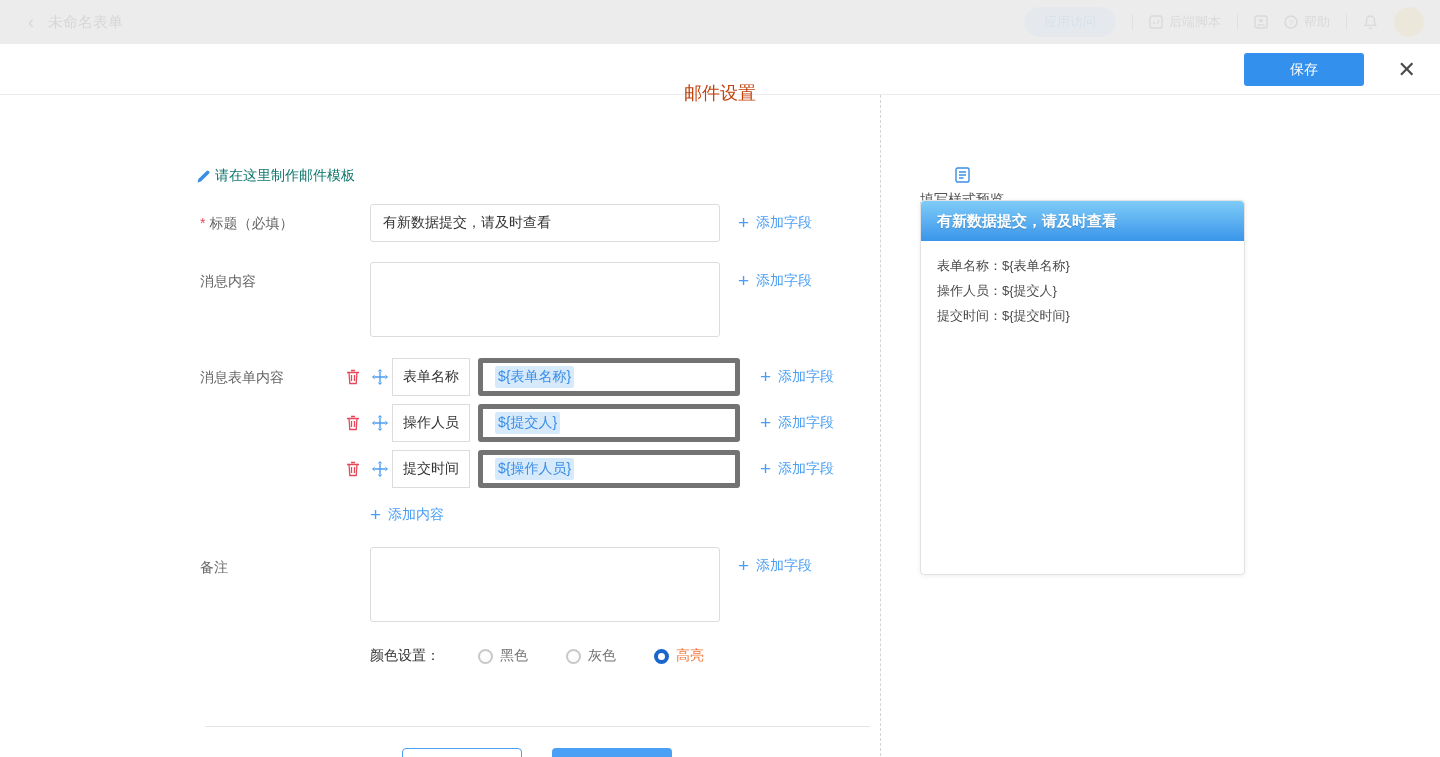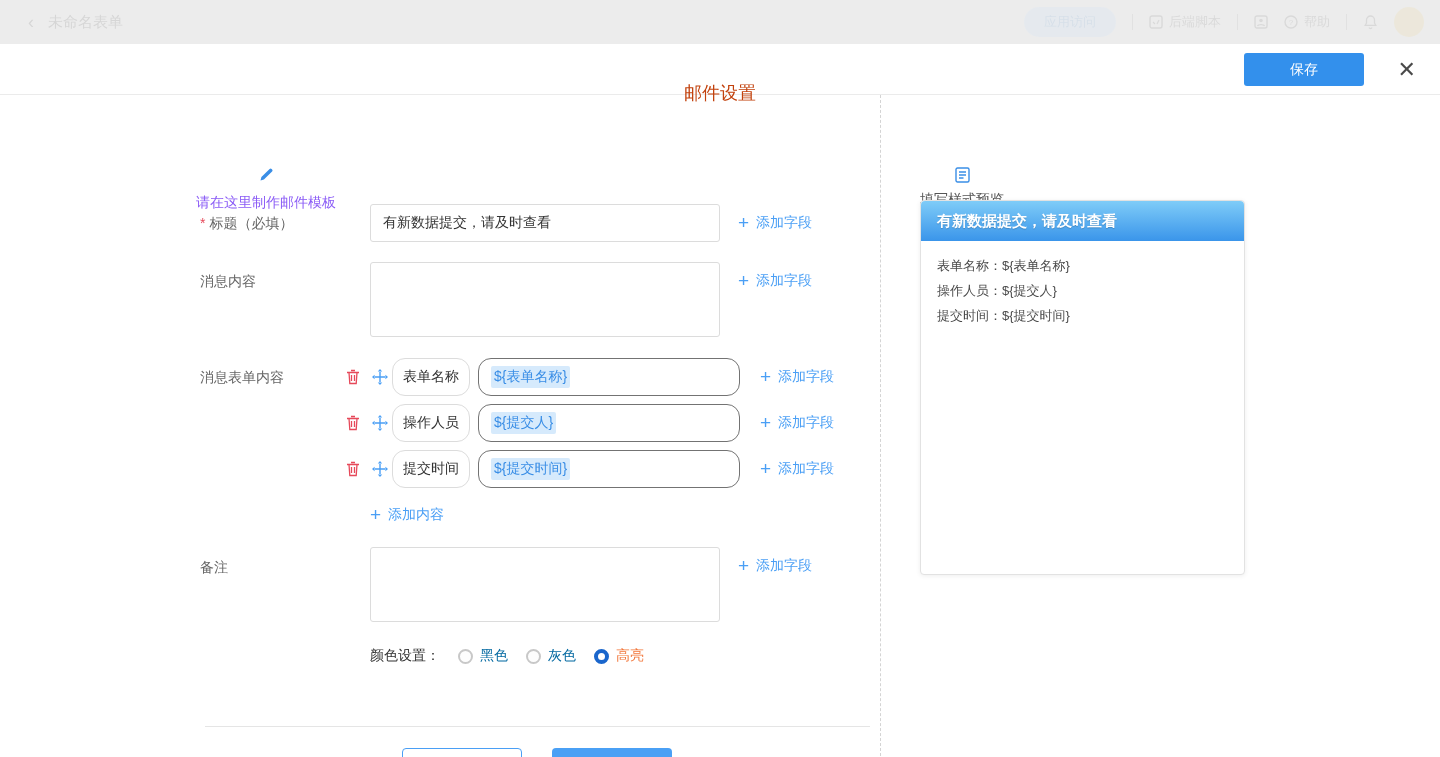--- a/index.html
+++ b/index.html
@@ -20,41 +20,41 @@
   .modal { position:absolute; left:0; top:44px; width:1440px; height:713px; background:#fff; }
   .modal-header { position:relative; height:51px; border-bottom:1px solid #ebebeb; }
   .modal-title { position:absolute; left:0; right:0; top:14px; text-align:center; font-size:18px; color:#c2410c; font-weight:500;margin-top:23px; }
   .save-btn { position:absolute; right:76px; top:9px; width:120px; height:33px; background:#3390ec; border:none; border-radius:3px; color:#fff; font-size:14px; cursor:pointer; }
   .close-x { position:absolute; right:24px; top:12px; font-size:22px; color:#4a4a4a; cursor:pointer; line-height:28px; }
 
   .modal-body { position:relative; height:661px; }
   .v-divider { position:absolute; left:880px; top:0; bottom:0; border-left:1px dashed #d4d4d4; }
 
   
-  .hint-row { position:absolute; left:196px; top:72px; display:flex; align-items:center; gap:12px; font-size:14px; color:#8b5cf6;flex-direction:column; }
+  .hint-row { position:absolute; left:196px; top:72px; display:flex; align-items:center; gap:4px; font-size:14px; color:#0f766e; }
   .label { position:absolute; left:200px; font-size:14px; color:#666; }
   .req { color:#e6495a; margin-right:4px; }
 
   .text-input { position:absolute; width:350px; height:38px; border:1px solid #dcdcdc; border-radius:3px; padding:0 12px; font-size:14px; color:#333; outline:none; font-family:inherit; }
   .textarea { position:absolute; width:350px; height:75px; border:1px solid #dcdcdc; border-radius:3px; padding:8px 12px; font-size:14px; color:#333; resize:none; outline:none; font-family:inherit; }
 
   .add-link { position:absolute; display:flex; align-items:center; gap:7px; color:#4a9ff5; font-size:14px; cursor:pointer; }
   .plus-glyph { font-size:19px; font-weight:400; line-height:18px; }
 
   .row-icons { position:absolute; display:flex; align-items:center; gap:12px; }
   .icon-btn { cursor:pointer; display:flex; align-items:center; }
-  .name-input { position:absolute; width:78px; height:38px; border:1px solid #dcdcdc; border-radius:13px; text-align:center; font-size:14px; color:#333; outline:none; font-family:inherit; }
-  .token-input { position:absolute; width:262px; height:38px; border:1px solid #737373; border-radius:13px; display:flex; align-items:center; padding:0 12px; cursor:text; }
+  .name-input { position:absolute; width:78px; height:38px; border:1px solid #dcdcdc; border-radius:0; text-align:center; font-size:14px; color:#333; outline:none; font-family:inherit; }
+  .token-input { position:absolute; width:262px; height:38px; border:5px solid #737373; border-radius:3px; display:flex; align-items:center; padding:0 12px; cursor:text; }
   .token-chip { background:#d6eafc; color:#3a8ee6; font-size:14px; padding:2px 3px; border-radius:2px; }
 
-  .color-row { position:absolute; left:370px; top:552px; display:flex; align-items:center; font-size:14px; color:#333; }
+  .color-row { position:absolute; left:370px; top:552px; display:flex; align-items:center; font-size:14px; color:#333;gap:20px; }
   .radio-group { display:flex; align-items:center; margin-left:18px; cursor:pointer; }
   .radio-circle { width:15px; height:15px; border-radius:50%; border:2px solid #c8c8c8; background:#fdfdfd; margin-right:7px; }
   .radio-circle.selected { border:4.5px solid #1a66cc; background:#fff; }
-  .radio-label { font-size:14px; color:#0369a1; }
+  .radio-label { font-size:14px; color:#737373; }
   .radio-label.highlight { color:#f2763a; }
 
   .h-divider { position:absolute; left:205px; top:631px; width:665px; border-top:1px solid #e5e5e5; }
   .test-btn { position:absolute; left:402px; top:653px; width:120px; height:36px; background:#fff; border:1px solid #4a9ff5; border-radius:4px; color:#4a9ff5; font-size:14px; cursor:pointer; }
   .restore-btn { position:absolute; left:552px; top:653px; width:120px; height:36px; background:#4aa0f5; border:none; border-radius:4px; color:#fff; font-size:14px; cursor:pointer; }
 
   
   .preview-header { position:absolute; left:920px; top:72px; display:flex; align-items:center; gap:8px; font-size:14px; color:#555;flex-direction:column; }
   .preview-card { position:absolute; left:920px; top:105px; width:325px; height:375px; background:#fff; border:1px solid #e2e2e2; border-radius:4px; box-shadow:0 1px 5px rgba(0,0,0,.07); }
   .preview-card-header { height:40px; border-radius:4px 4px 0 0; background:linear-gradient(#7fccf8,#3a95ea); color:#fff; font-weight:bold; font-size:15px; line-height:40px; padding-left:16px; text-shadow:0 1px 1px rgba(0,0,0,.18); }
@@ -185,21 +185,21 @@
           </svg>
         </span>
       <span class="icon-btn">
           <svg width="16" height="16" viewBox="0 0 16 16" fill="#4a9ff5">
             <path d="M8 0l2.2 2.6H5.8zM8 16l-2.2-2.6h4.4zM0 8l2.6-2.2v4.4zM16 8l-2.6 2.2V5.8zM7.3 3h1.4v10H7.3zM3 7.3h10v1.4H3z"></path>
           </svg>
         </span>
     </div>
     <input class="name-input" style="left: 392px; top: 355px;" value="提交时间">
     <div class="token-input" style="left:478px; top:355px;">
-        <span class="token-chip">${提交时间}</span>
+        <span class="token-chip">${操作人员}</span>
       </div>
     <div class="add-link" style="left:760px; top:365px;">
       <span class="plus-glyph">+</span>
       <span>添加字段</span>
     </div>
 
     <div class="add-link" style="left:370px; top:411px;">
       <span class="plus-glyph">+</span>
       <span>添加内容</span>
     </div>

